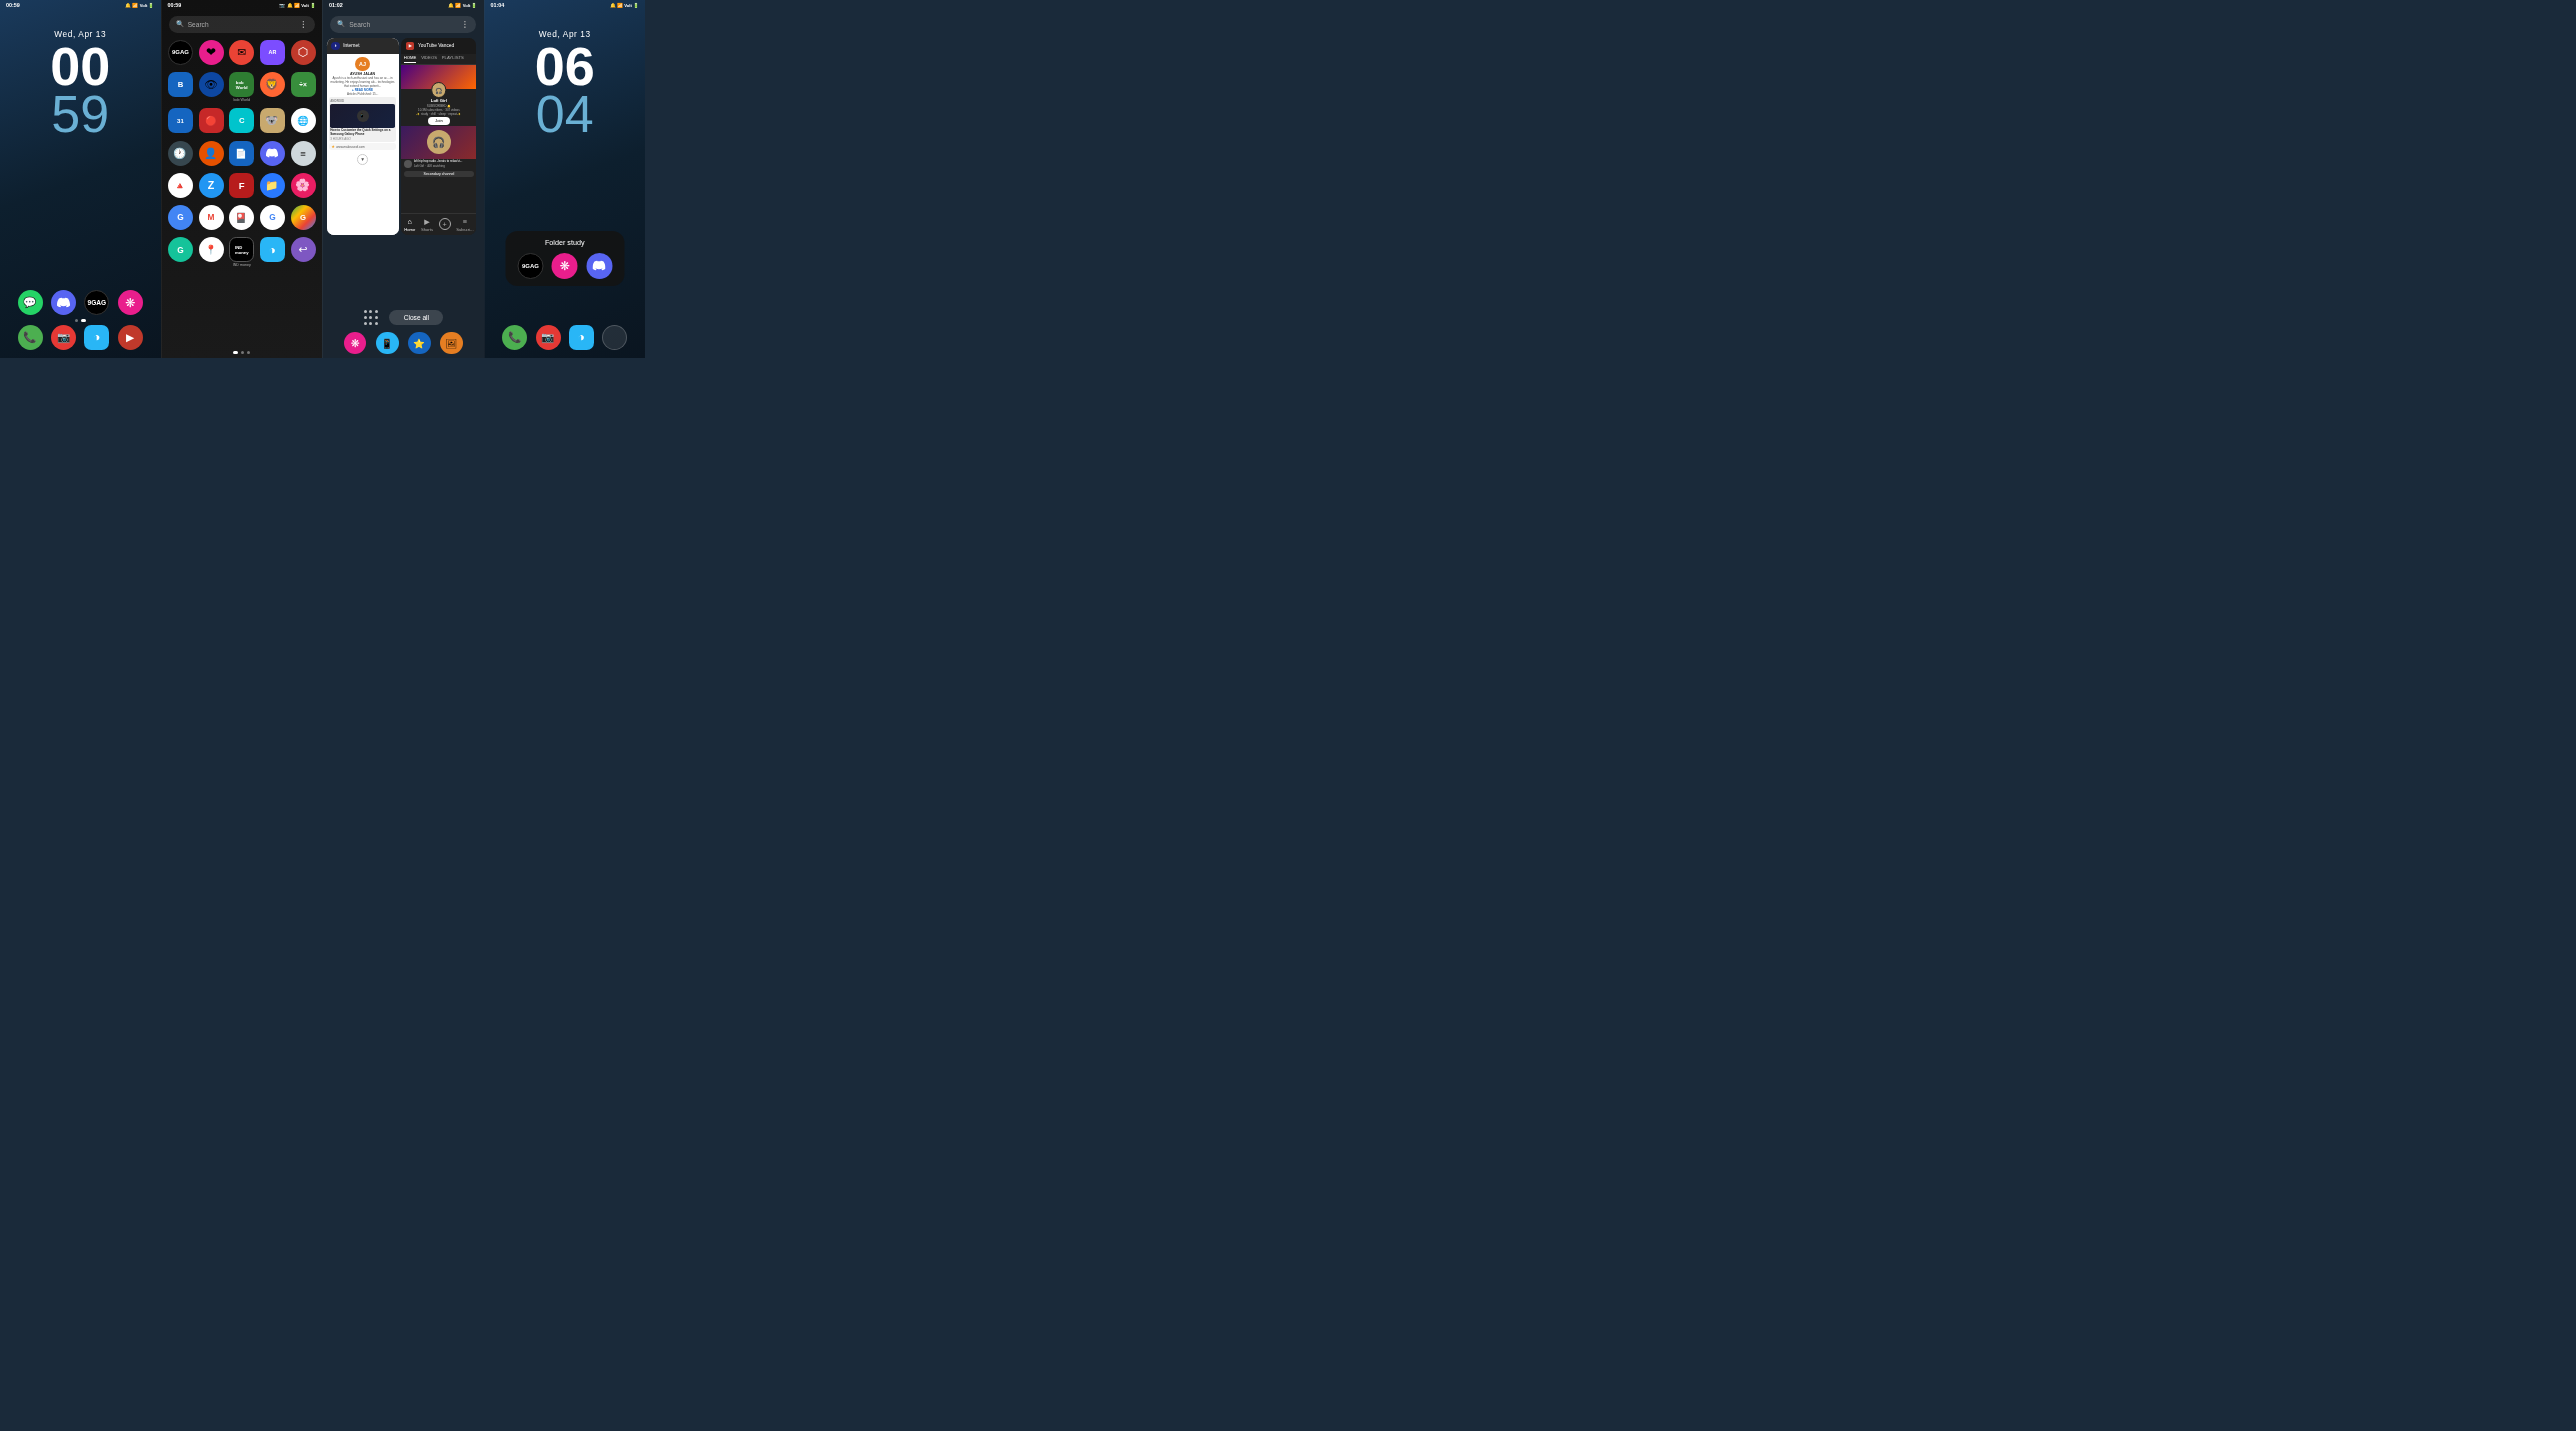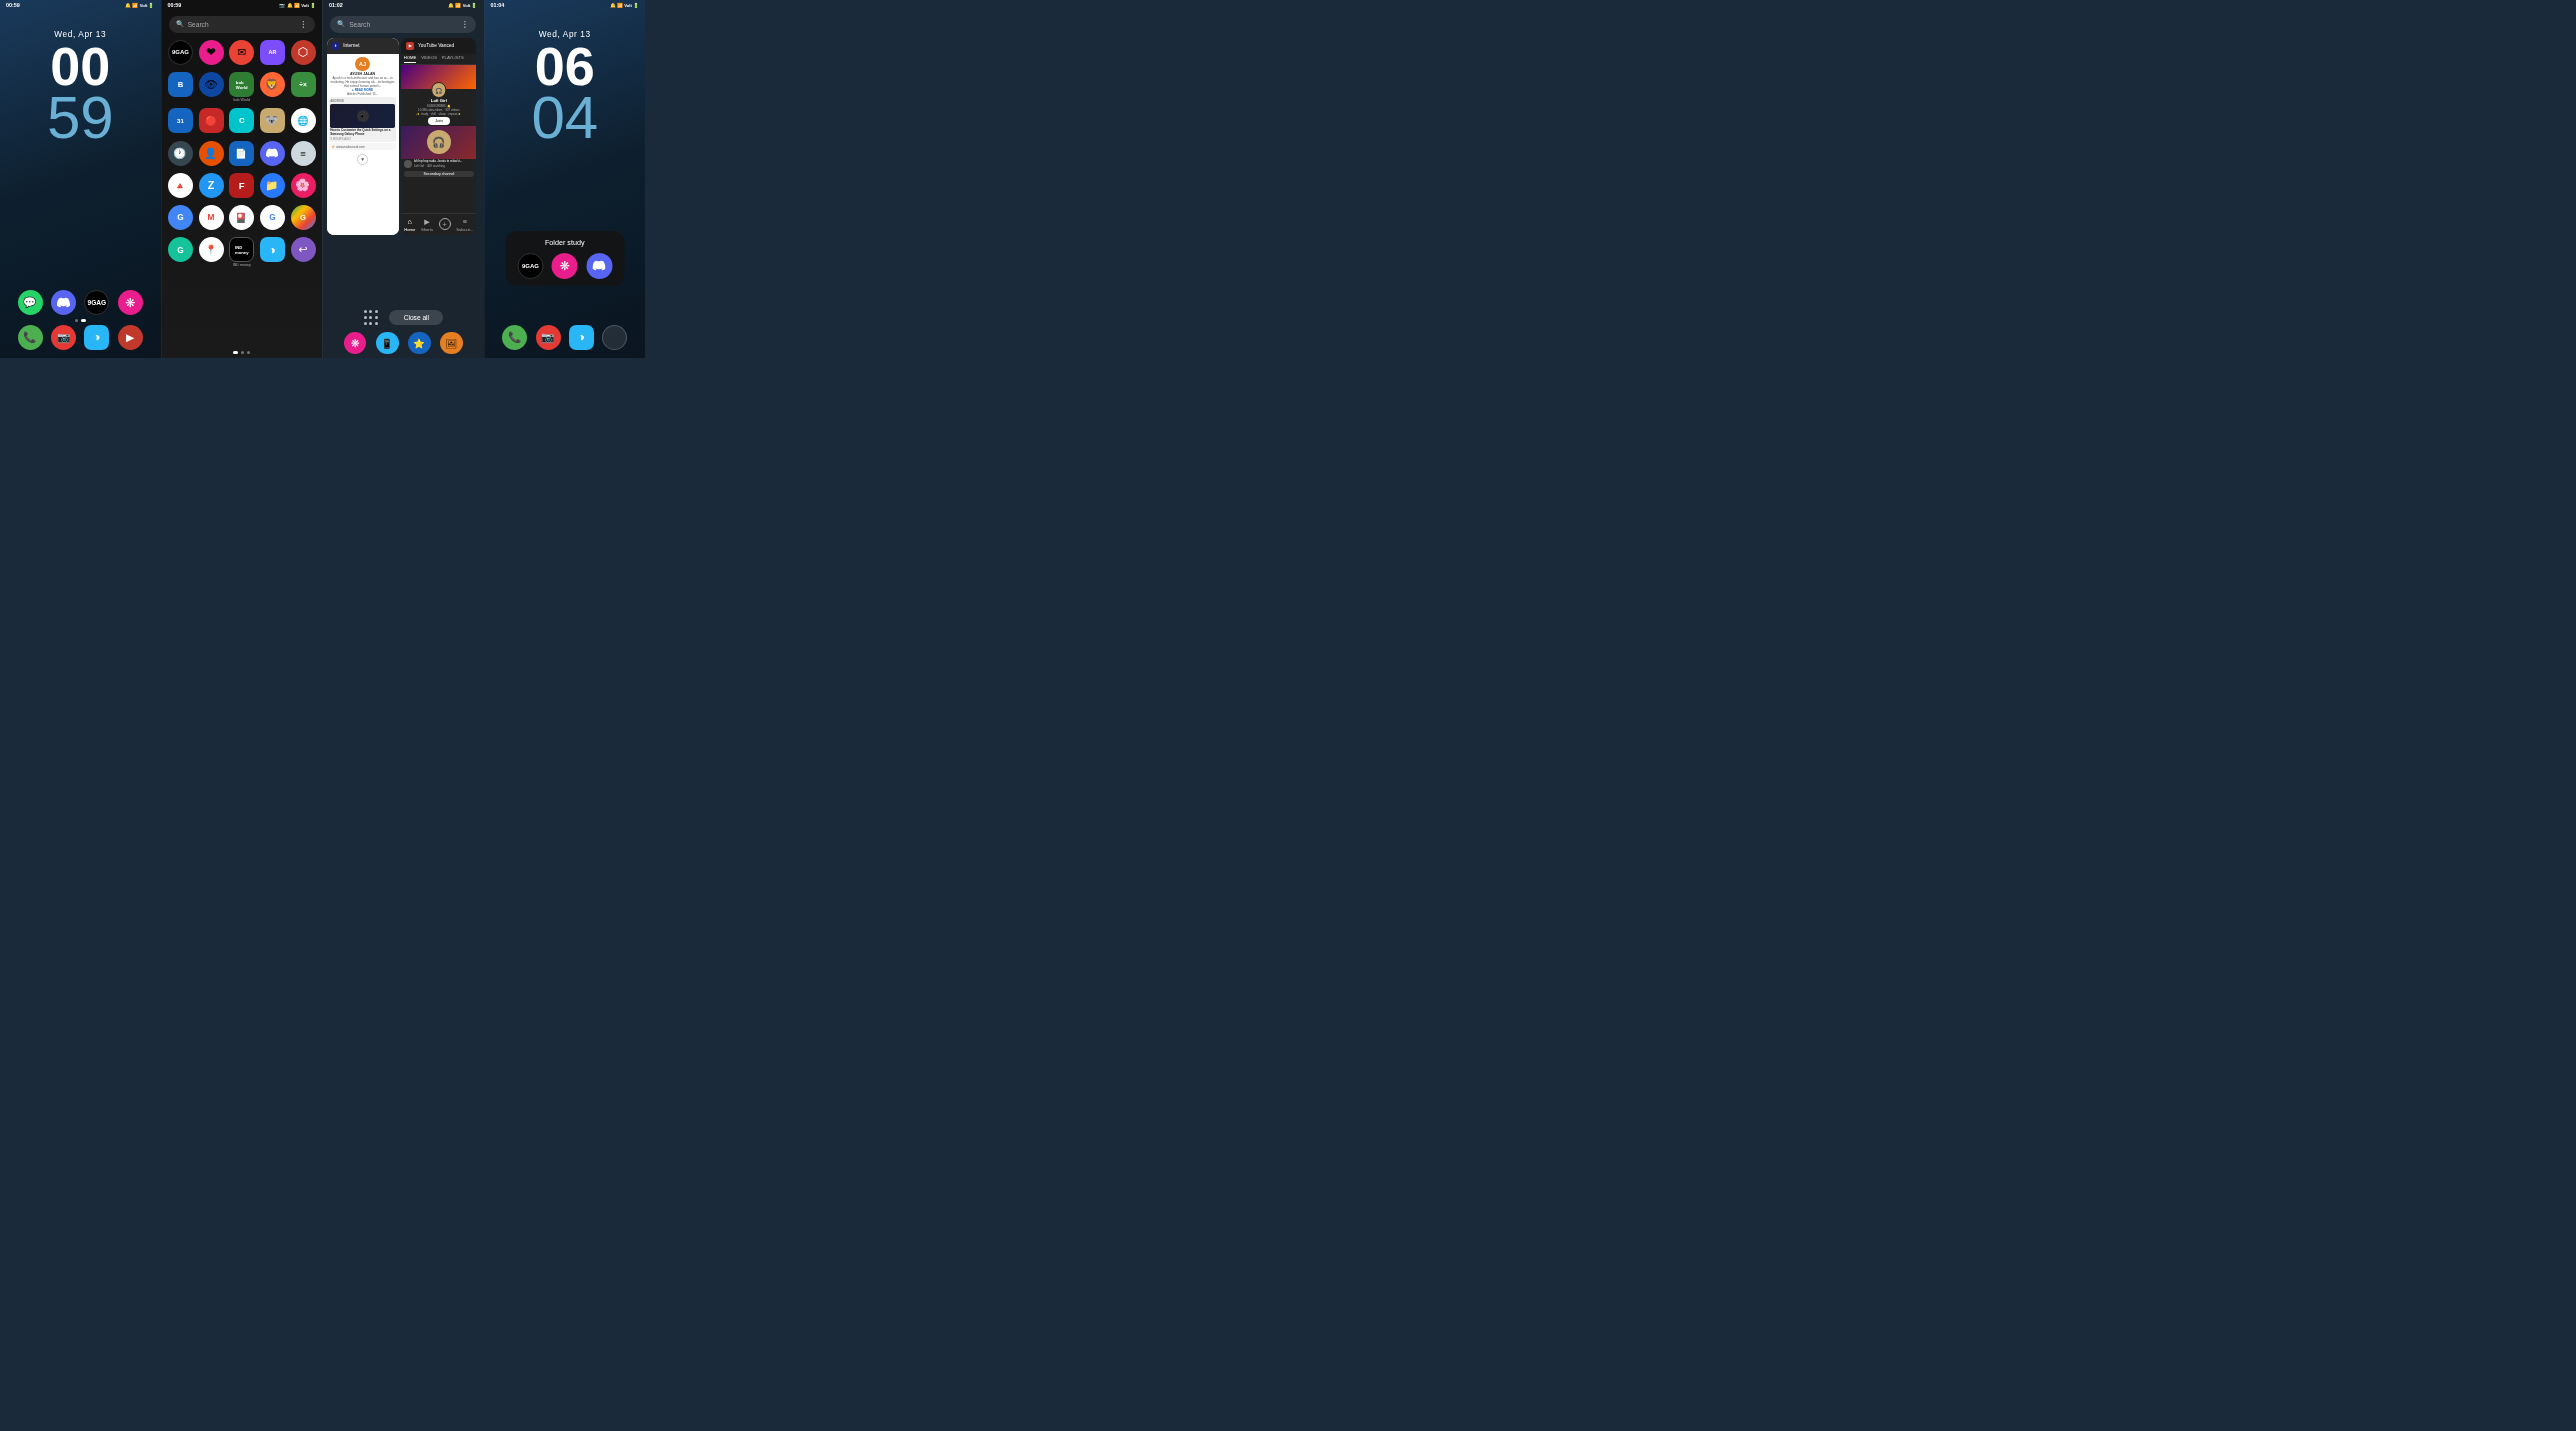--- a/index.html
+++ b/index.html
@@ -61,21 +61,21 @@
       margin-bottom: 0px;
     }
     .p1-time-big {
       color: #fff;
       font-size: 54px;
       font-weight: 700;
       line-height: 1;
     }
     .p1-time-sub {
       color: #6ab0d4;
-      font-size: 60px;
+      font-size: 52px;
       font-weight: 200;
       line-height: 1;
       margin-top: -4.8px;
     }
     .p1-dock-bottom {
       position: absolute;
       bottom: 0;
       width: 100%;
       display: flex;
       flex-direction: column;

